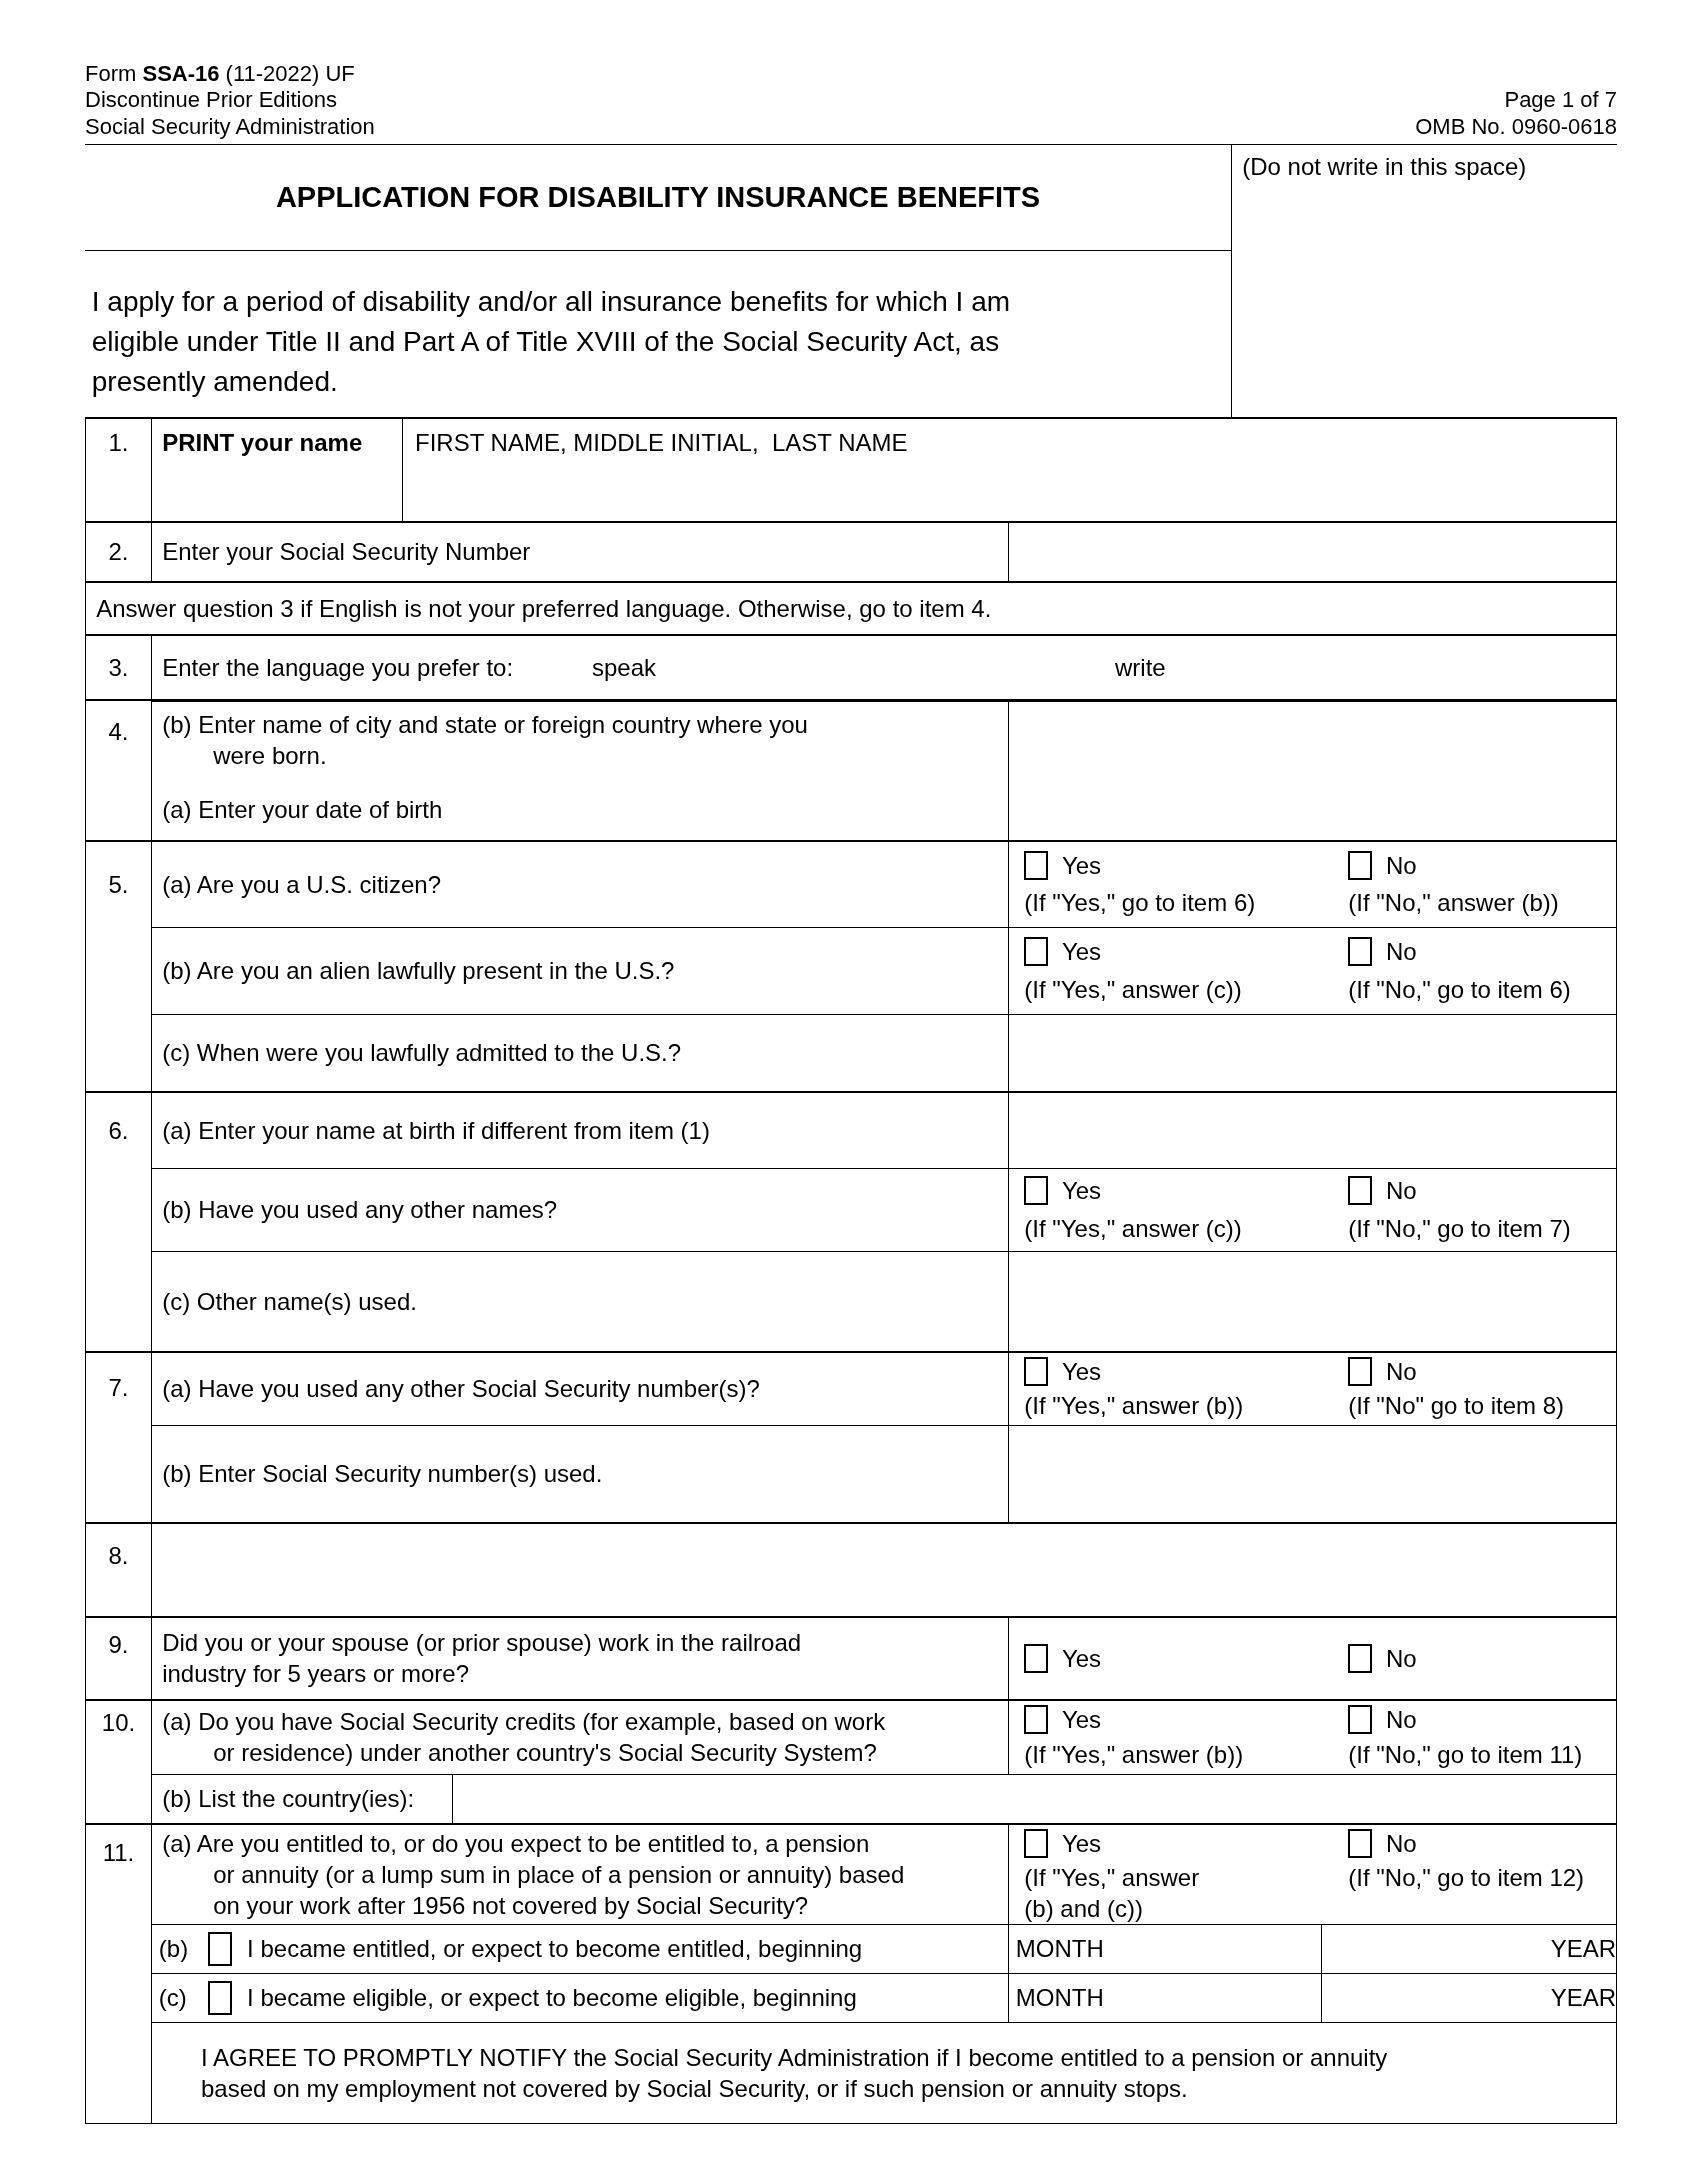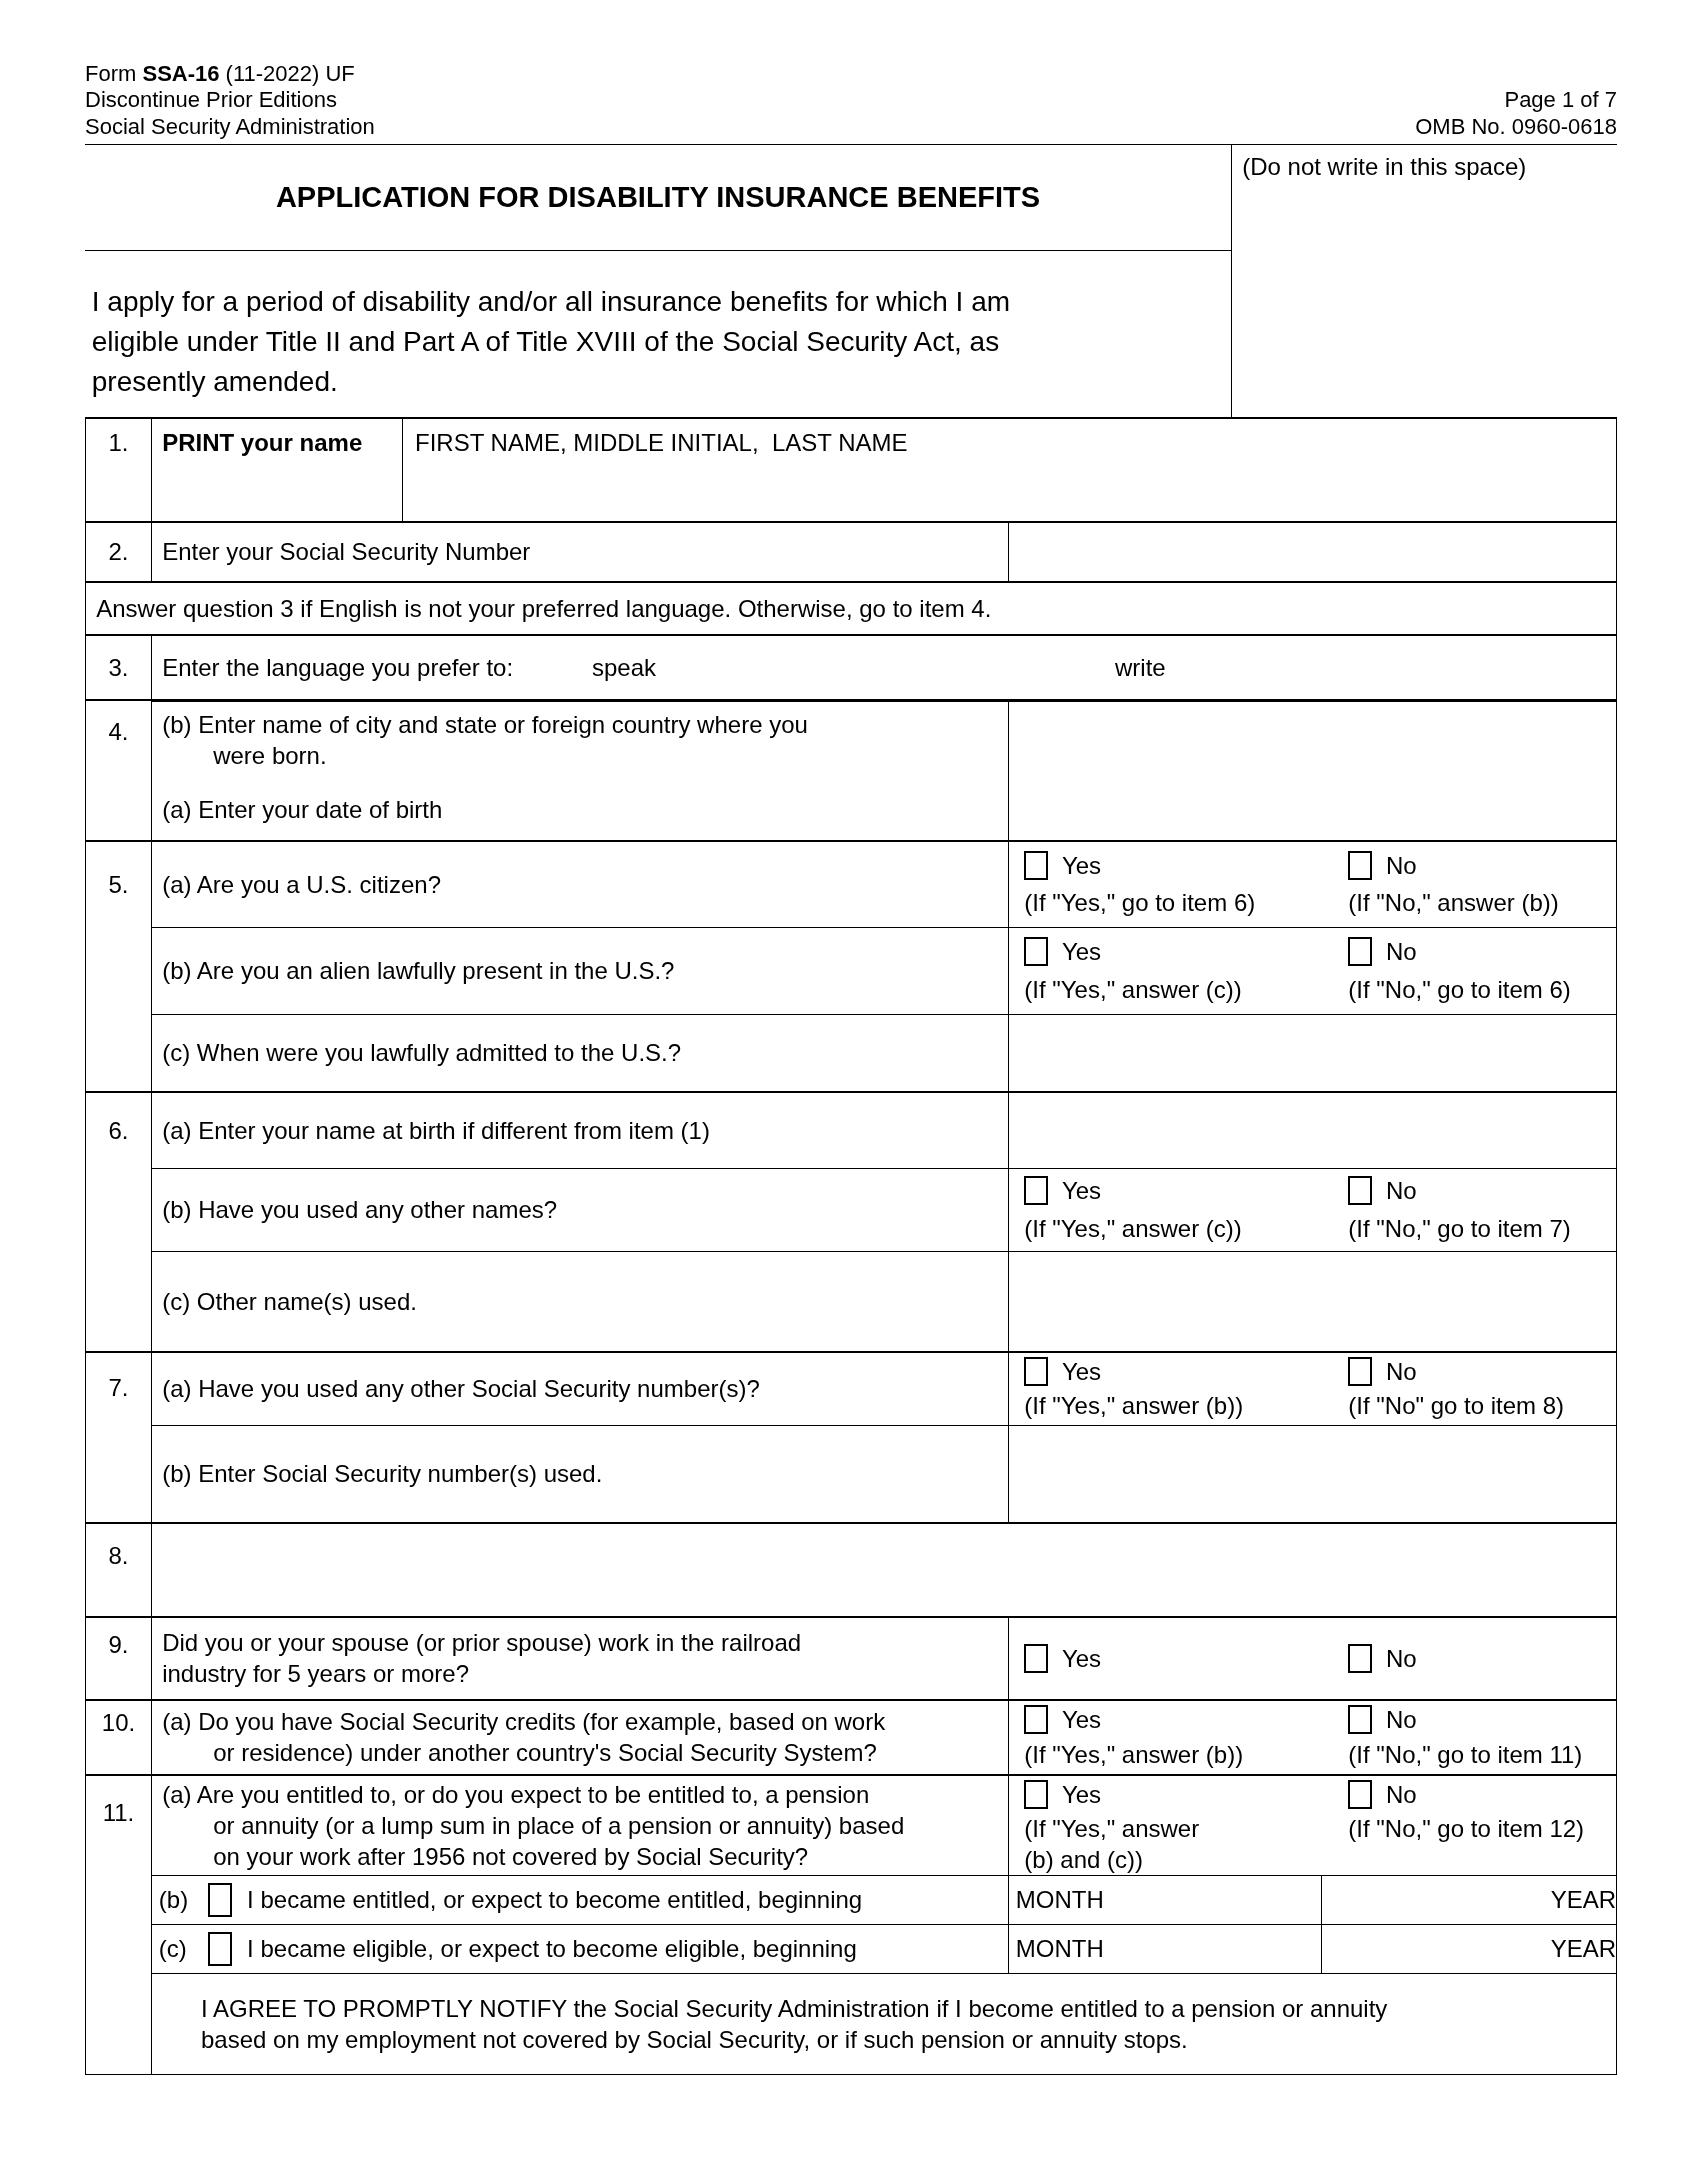--- a/index.html
+++ b/index.html
@@ -318,25 +318,31 @@
               </div>
               <div class="opt">
                 <div class="cbrow">
                     <span class="cb"></span>
                     <span>No</span>
                   </div>
                 <div class="hint" style="margin-top:3.4px">(If "No," go to item 11)</div>
               </div>
             </div>
           </div>
-        </div>
-      </div>
-
-      <div class="item t3">
-        <div class="num" style="padding-top:21px">11.</div>
+          <div class="srow t2" style="height:49px">
+            <div class="q" style="flex:0 0 301px">
+                <span class="qtext">(b) List the country(ies):</span>
+              </div>
+            <div class="ans"></div>
+          </div>
+        </div>
+      </div>
+
+      <div class="item t3">
+        <div class="num" style="padding-top:12px">11.</div>
         <div class="sub">
           <div class="srow" style="height:99px">
             <div class="q">
                 <span class="qtext hang">(a) Are you entitled to, or do you expect to be entitled to, a pension
 or annuity (or a lump sum in place of a pension or annuity) based
 on your work after 1956 not covered by Social Security?</span>
               </div>
             <div class="ans yn" style="align-items:flex-start;padding-top:3.4px">
               <div class="opt opt1">
                 <div class="cbrow">

